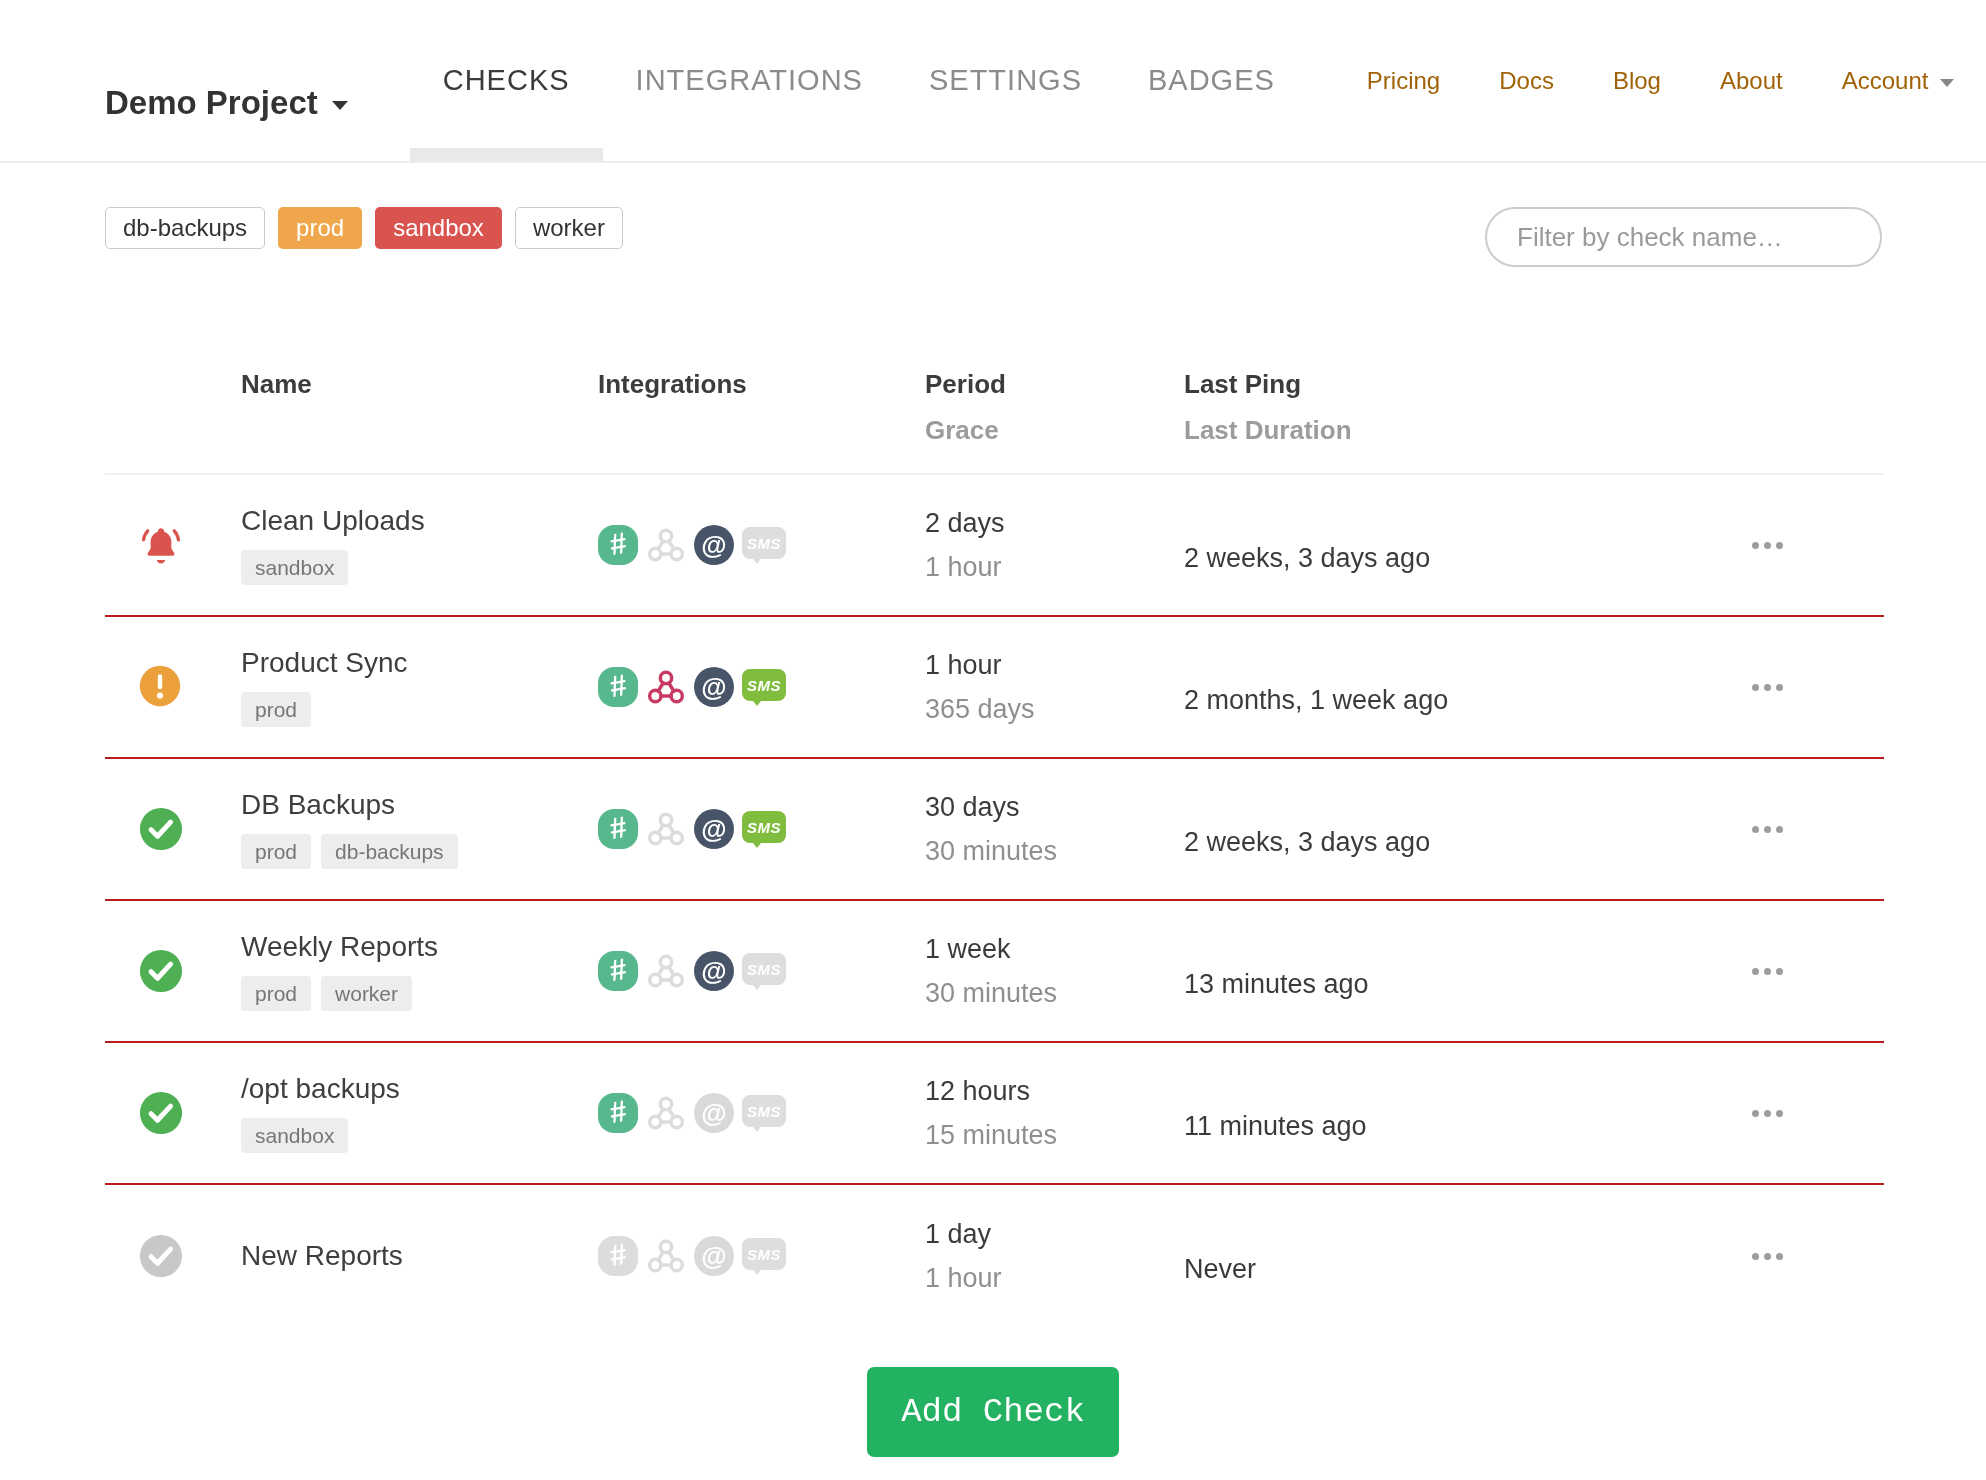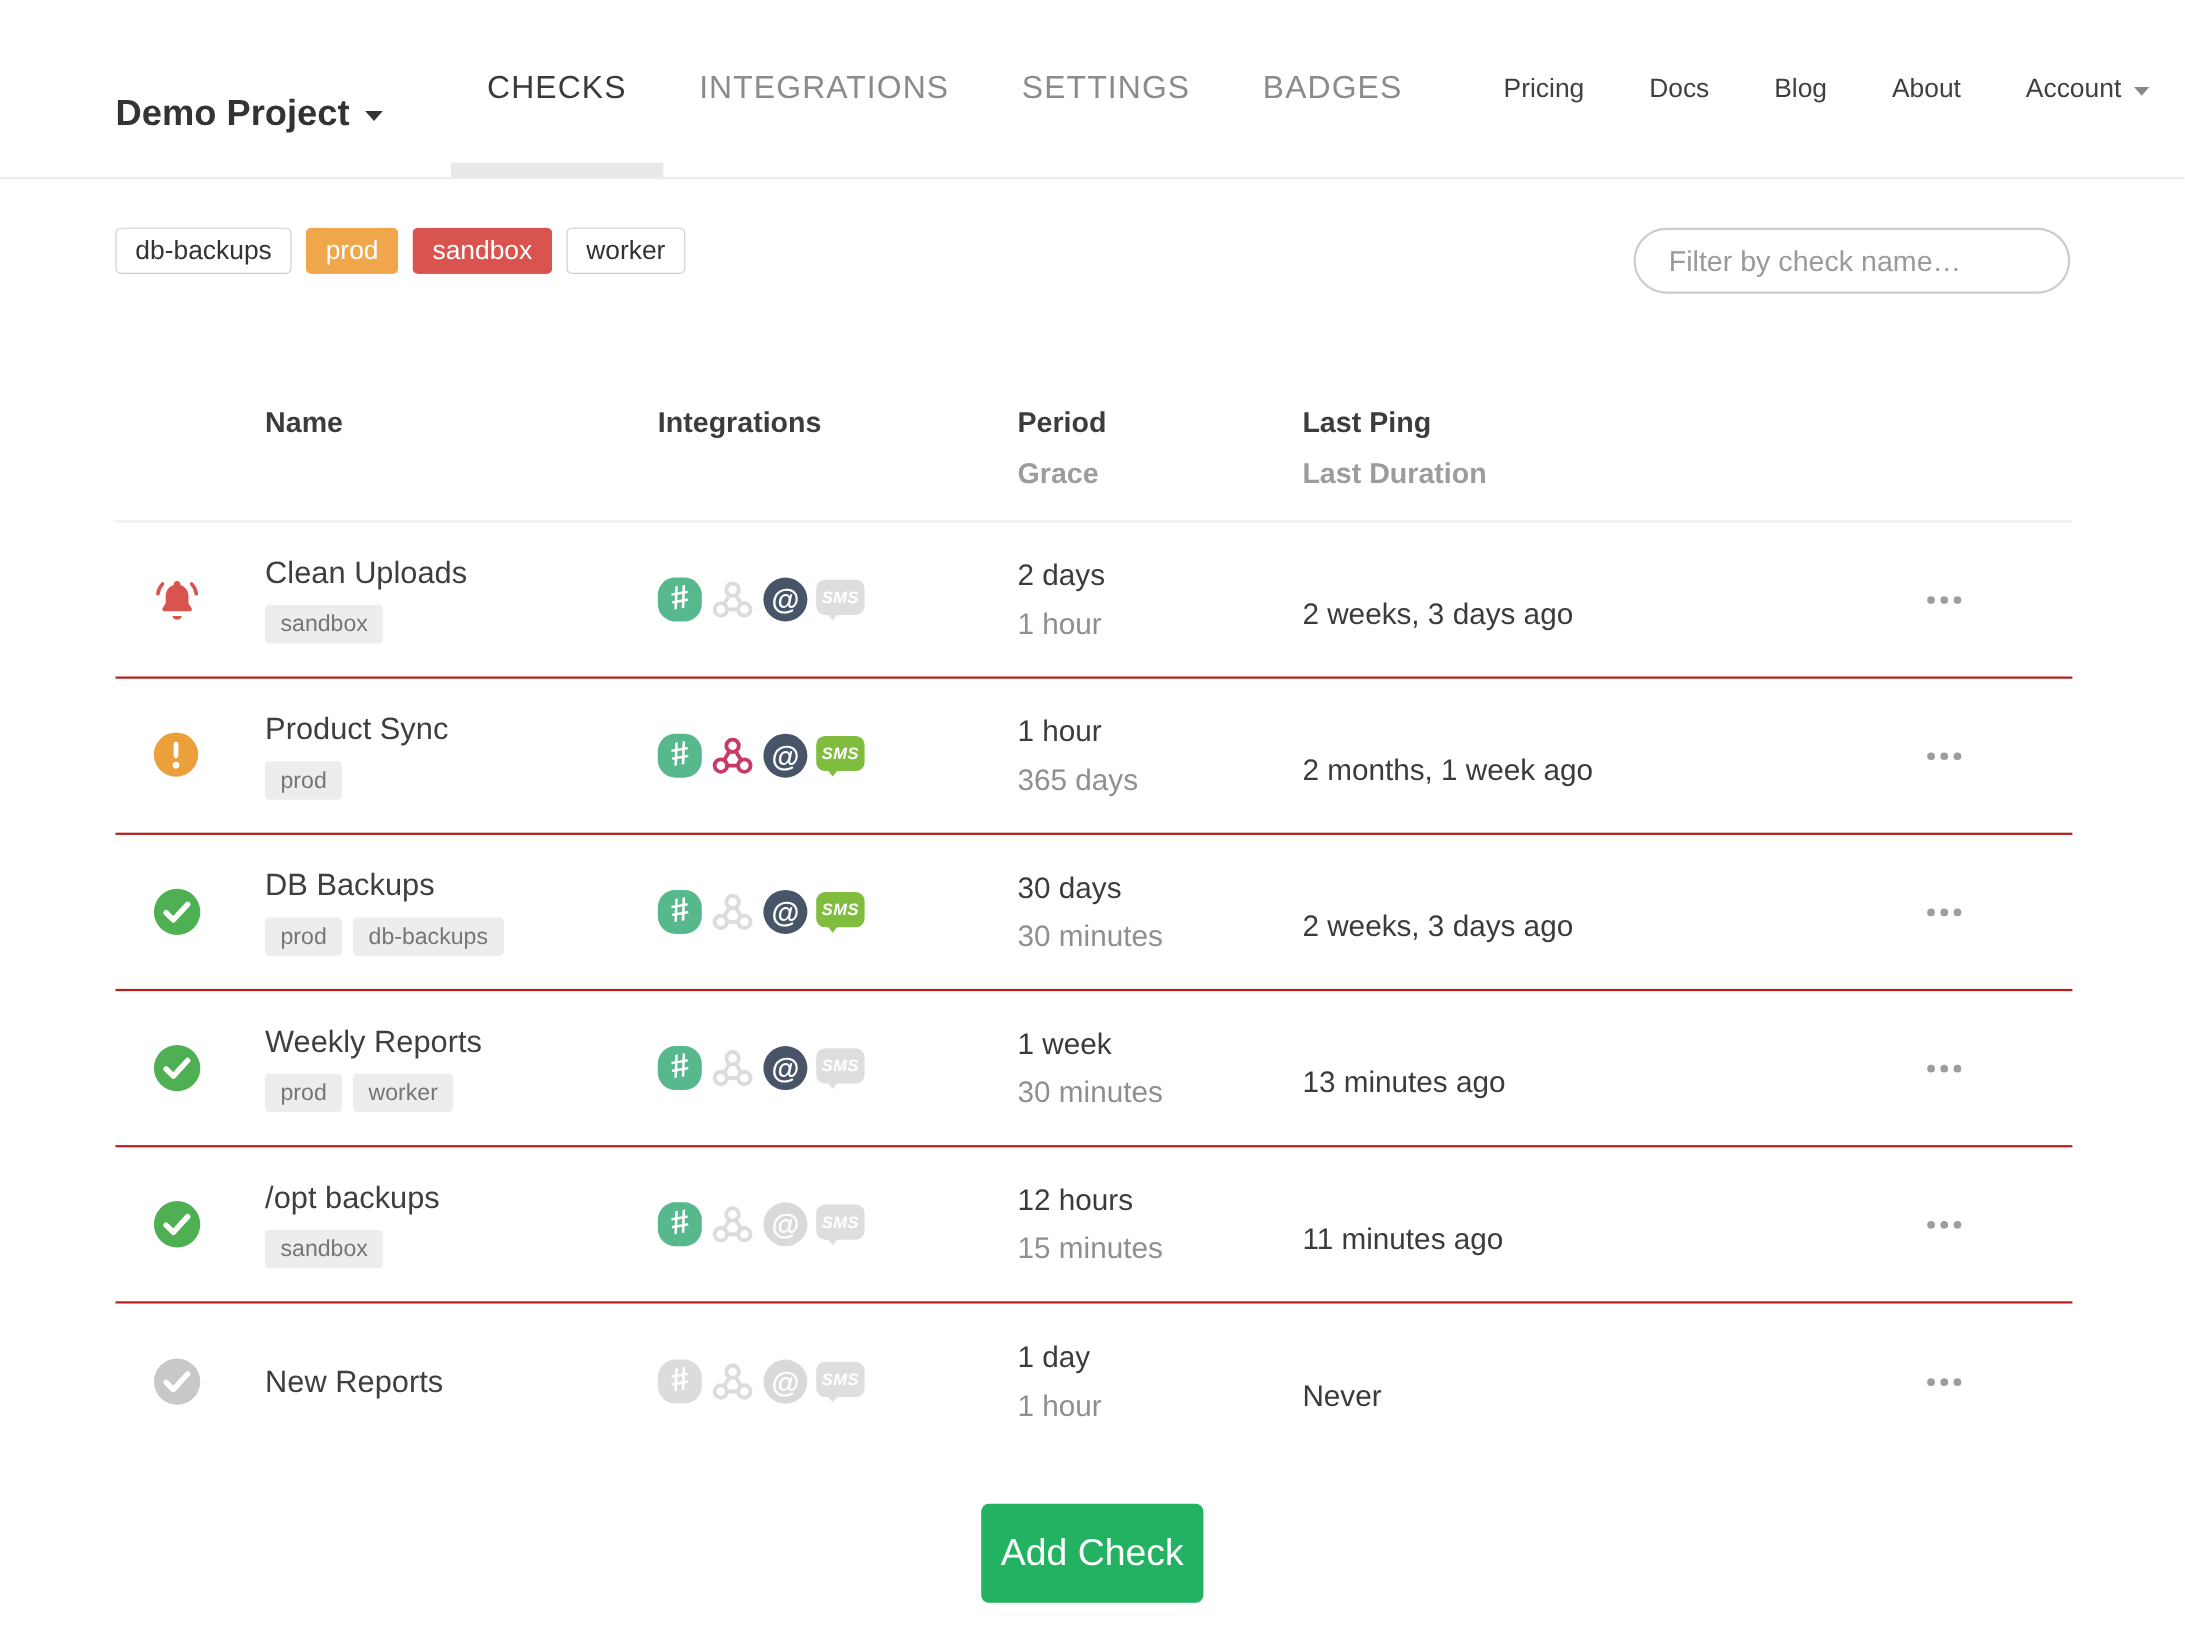--- a/index.html
+++ b/index.html
@@ -21,21 +21,21 @@
   .caret.gray { border-left-width:7px; border-right-width:7px;
                 border-top:8px solid #888; margin-left:12px; }
   .tabs { display:flex; height:100%; margin-left:62px; }
   .tab { position:relative; display:flex; align-items:center; padding:16px 33px;
          font-size:29px; letter-spacing:1px; color:#8b8b8b; cursor:pointer;
          white-space:nowrap; }
   .tab.active { color:#3a3a3a; }
   .tab.active::after { content:""; position:absolute; left:0; right:0; bottom:0;
                        height:13px; background:#e9e9e9; }
   .sitelinks { margin-left:auto; display:flex; align-items:center;
-               font-size:24px; color:#404040; }
+               font-size:24px; color:#a16207; }
   .sitelinks > * { margin-left:59px; cursor:pointer; white-space:nowrap; }
   .account { display:flex; align-items:center; }
 
   
   .filterbar { display:flex; align-items:flex-start; justify-content:space-between;
                padding:44px 104px 0 105px; }
   .tagfilters { display:flex; }
   .tagbtn { height:42px; padding:0 17px; margin-right:13px; font-size:24px;
             border-radius:5px; border:1px solid transparent; cursor:pointer;
             font-family:inherit; }
@@ -100,23 +100,23 @@
   .duration svg { margin-right:9px; }
 
   .menucell { display:flex; align-items:center; }
   .dots { display:flex; cursor:pointer; padding:8px 2px; }
   .dot { width:7px; height:7px; border-radius:50%; background:#9d9d9d;
          margin-right:5px; }
   .dot:last-child { margin-right:0; }
 
   
   .addwrap { display:flex; justify-content:center; margin-top:40px; }
-  .addbtn { width:202px; height:90px; background:#22b262; color:#fff;
+  .addbtn { width:252px; height:90px; background:#22b262; color:#fff;
             font-size:34px; border:none; border-radius:7px; cursor:pointer;
-            font-family:Liberation Sans, sans-serif; }
+            font-family:Liberation Mono, monospace; }
 </style>
 </head>
 <body>
 
 <header class="topnav">
   <div class="brand">
     <span>Demo Project</span>
     <span class="caret"></span>
   </div>
   <nav class="tabs">

